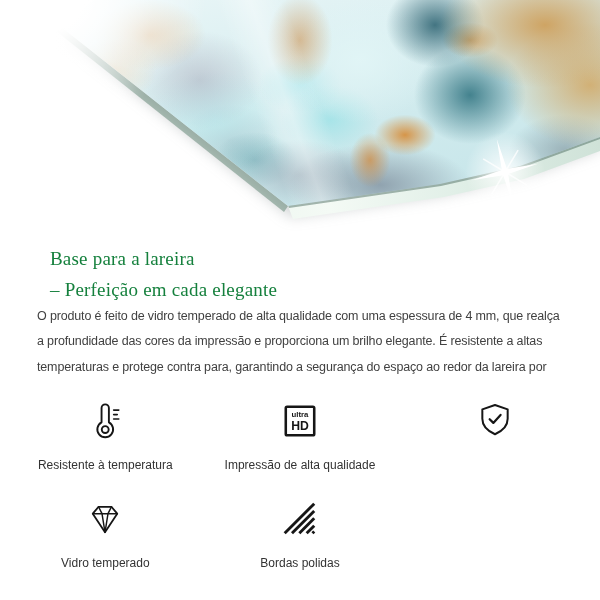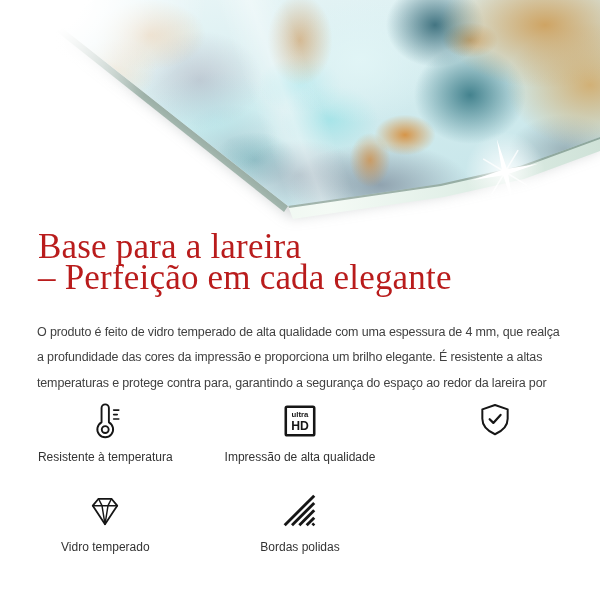--- a/index.html
+++ b/index.html
@@ -42,33 +42,33 @@
       radial-gradient(90px 70px at 200px 80px, rgba(155,150,170,.4), rgba(155,150,170,0) 70%),
       radial-gradient(100px 70px at 215px 120px, rgba(190,235,238,.8), rgba(190,235,238,0) 70%),
       radial-gradient(70px 50px at 230px 140px, rgba(140,160,172,.45), rgba(140,160,172,0) 70%),
       linear-gradient(168deg,#ecf7f8 0%,#cfeaed 55%,#c2e3e8 100%);}
   .fade{position:absolute;inset:0;pointer-events:none;background:
       radial-gradient(260px 190px at 35px 0px, #fff 18%, rgba(255,255,255,0) 66%),
       linear-gradient(102deg, #fff 0%, rgba(255,255,255,.65) 8%, rgba(255,255,255,0) 24%);}
   .sparkle{position:absolute;left:463px;top:130px;transform:rotate(-14deg);}
 
   
-  .headline{position:absolute;left:38px;top:231px;margin:0;font-family:"Liberation Serif","DejaVu Serif",serif;
-    font-weight:400;font-size:35px;line-height:31px;color:#b91c1c;letter-spacing:.2px;}
+  .headline{position:absolute;left:38px;top:231px;margin:12px;font-family:"Liberation Serif","DejaVu Serif",serif;
+    font-weight:400;font-size:19px;line-height:31px;color:#15803d;letter-spacing:.2px;}
   .headline span{display:block;white-space:nowrap;}
-  .desc{position:absolute;left:37px;top:320px;margin:0;font-size:12.5px;line-height:25.3px;
+  .desc{position:absolute;left:37px;top:304px;margin:0;font-size:12.5px;line-height:25.3px;
     color:#414141;letter-spacing:-.15px;}
   .desc span{display:block;white-space:nowrap;}
 
   
   .features{position:absolute;left:8px;right:8px;top:401px;display:grid;
     grid-template-columns:repeat(3,1fr);row-gap:26px;}
   .feature{display:flex;flex-direction:column;align-items:center;}
   .ficon{height:40px;display:flex;align-items:center;justify-content:flex-start;}
-  .flabel{margin-top:9px;font-size:12px;line-height:15px;color:#333;}
+  .flabel{margin-top:17px;font-size:12px;line-height:15px;color:#333;}
   .ic{stroke:#161616;fill:none;stroke-width:1.7;stroke-linejoin:round;stroke-linecap:round;}
   .ic-butt{stroke:#161616;fill:none;stroke-width:2.6;stroke-linecap:butt;}
   .ic-fill{fill:#161616;stroke:none;}
   .svgtext{fill:#161616;font-family:"Liberation Sans",sans-serif;font-weight:700;text-anchor:middle;}
 </style>
 </head>
 <body>
 
 <div class="page">
 

